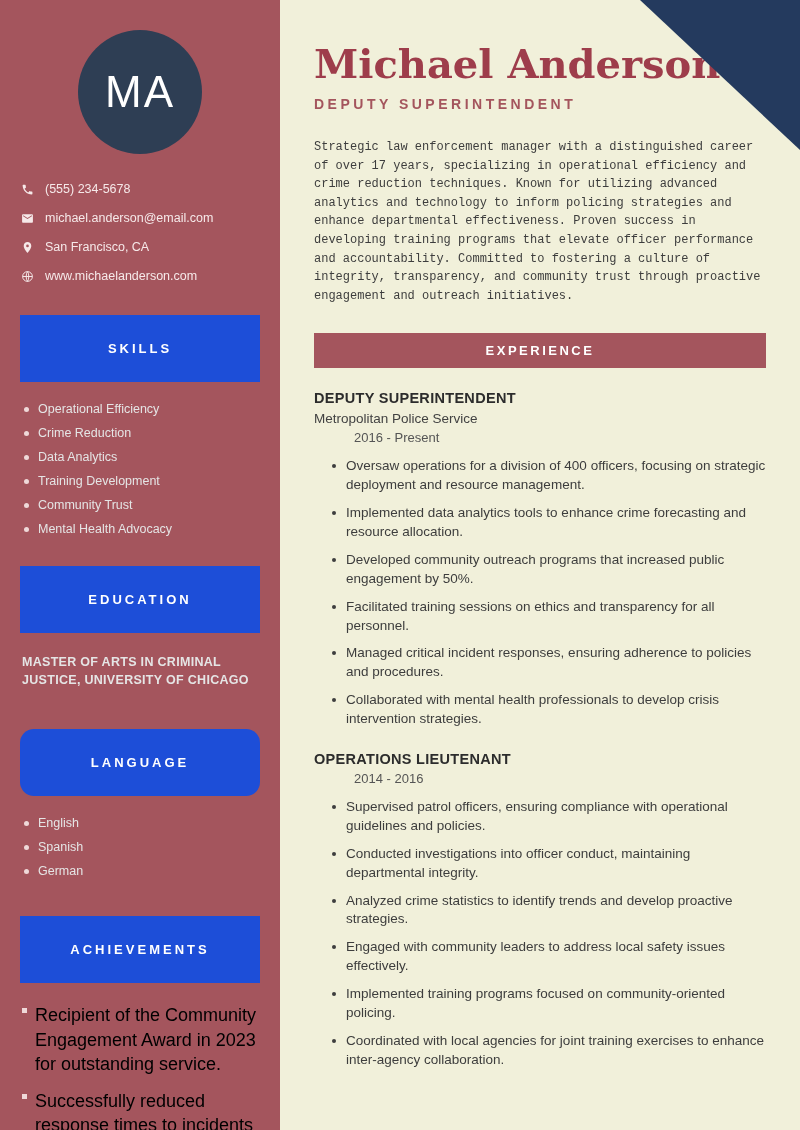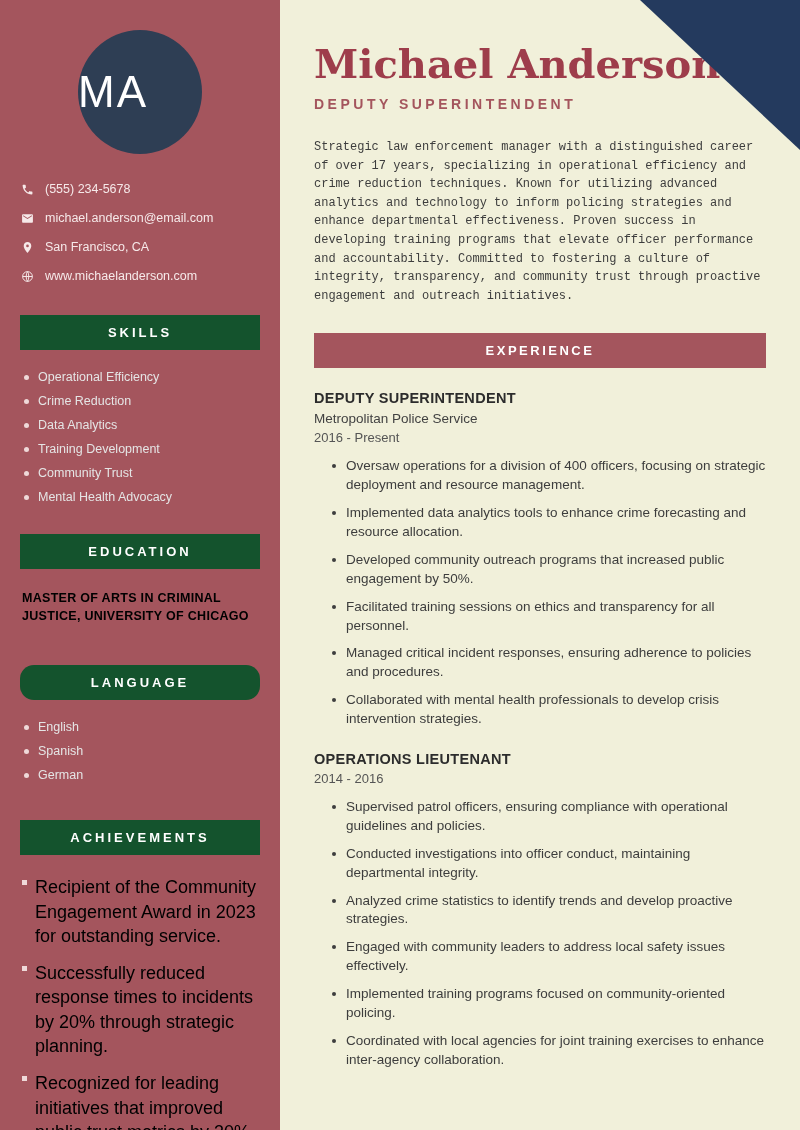--- a/index.html
+++ b/index.html
@@ -26,20 +26,21 @@
     height: 1130px;
   }
   .avatar {
     width: 124px;
     height: 124px;
     border-radius: 50%;
     background: #2e3e54;
     margin: 0 auto;
     display: flex;
     align-items: center;
+    justify-content: center;
   }
   .avatar span {
     color: #ffffff;
     font-size: 44px;
     letter-spacing: 2px;
     font-weight: 400;
   }
   .contact {
     margin-top: 28px;
     padding: 0 20px;
@@ -57,23 +58,23 @@
     width: 14px;
     height: 14px;
     flex: 0 0 14px;
     display: inline-flex;
     align-items: center;
     justify-content: center;
   }
   .contact-item svg { width: 13px; height: 13px; }
 
   .side-banner {
-    background: #14532d;
+    background: #1d4ed8;
     margin: 0 20px;
-    padding: 10px 4px;
+    padding: 26px 4px;
     text-align: center;
     color: #ffffff;
     font-weight: bold;
     font-size: 13px;
     letter-spacing: 3px;
   }
   .banner-skills { margin-top: 32px; }
   .banner-education { margin-top: 30px; }
   .banner-language { margin-top: 40px; border-radius: 14px; }
   .banner-achievements { margin-top: 38px; }
@@ -94,21 +95,21 @@
     position: absolute;
     left: 0;
     top: 5px;
     width: 5px;
     height: 5px;
     border-radius: 50%;
     background: #efd9d9;
   }
   .edu-text {
     padding: 20px 22px 0 22px;
-    color: #000000;
+    color: #e5e5e5;
     font-weight: bold;
     font-size: 12.5px;
     line-height: 1.45;
     letter-spacing: 0.3px;
   }
   .ach-list {
     list-style: none;
     padding: 20px 20px 0 22px;
   }
   .ach-list li {
@@ -186,20 +187,21 @@
   }
   .job-company {
     margin-top: 5px;
     font-size: 13.5px;
     color: #424242;
   }
   .job-dates {
     margin-top: 4px;
     font-size: 13px;
     color: #555555;
+    margin-left: 40px;
   }
   .job-bullets {
     list-style: none;
     margin-top: 12px;
     padding-left: 18px;
   }
   .job-bullets li {
     position: relative;
     padding-left: 14px;
     margin-bottom: 9px;

